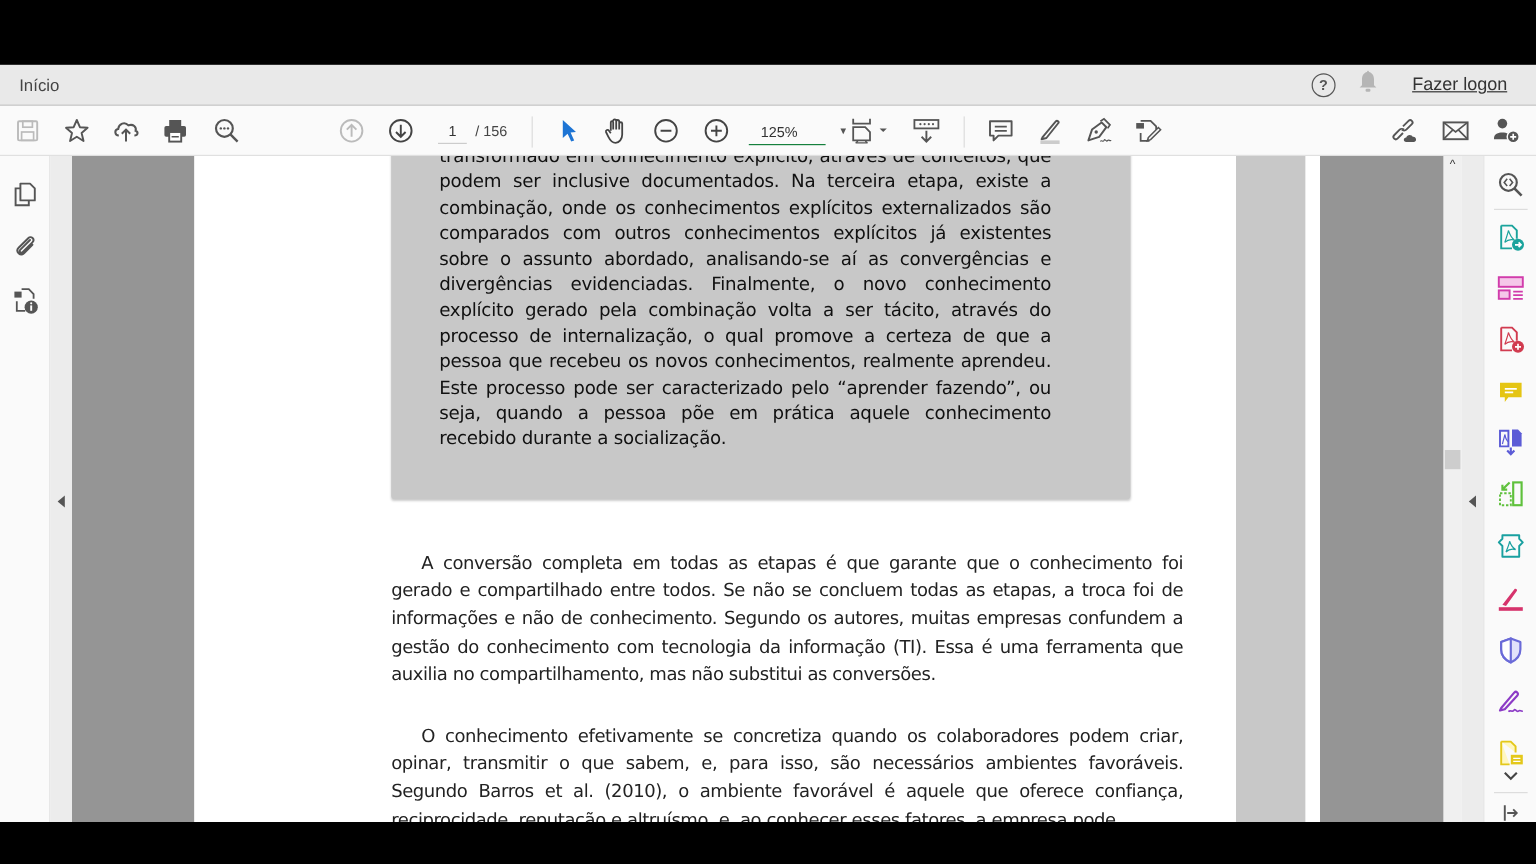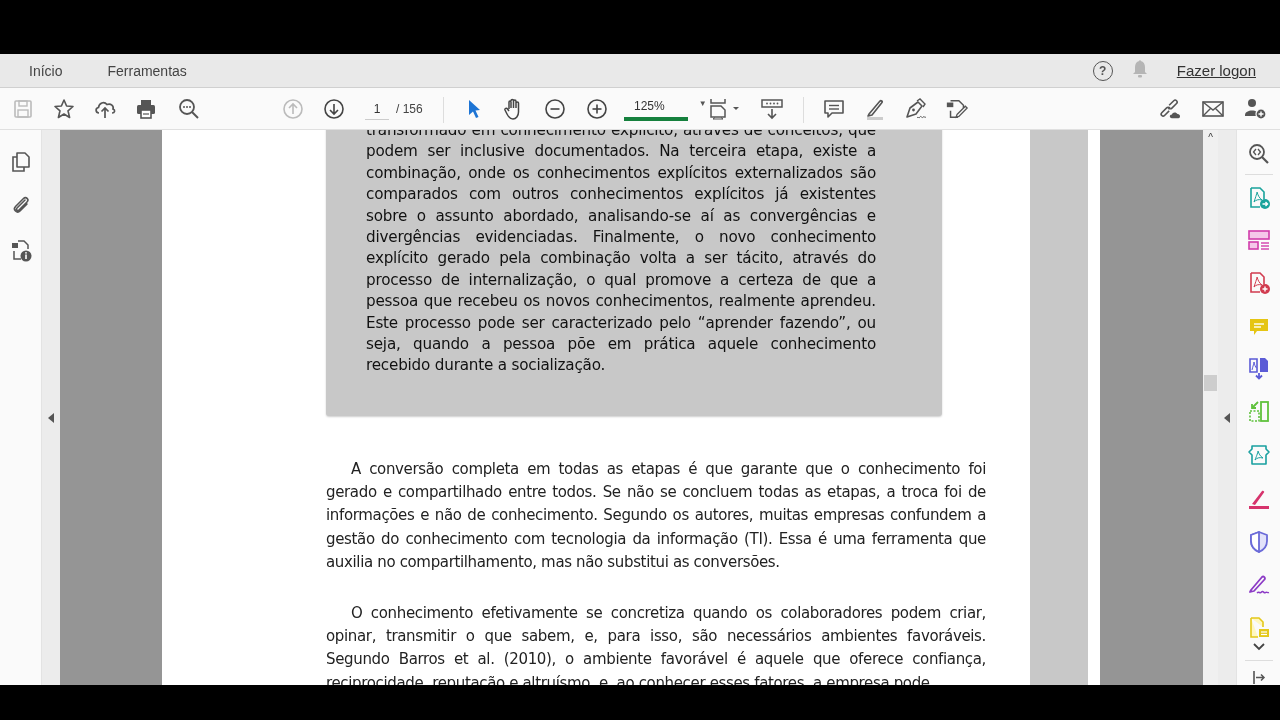--- a/index.html
+++ b/index.html
@@ -2,33 +2,33 @@
 <html><head>
 <meta charset="utf-8">
 <style>
   * { box-sizing: border-box; margin: 0; padding: 0; }
   html, body { width: 1280px; height: 720px; overflow: hidden; background: #000; font-family: "Liberation Sans", "DejaVu Sans", sans-serif; }
   .screen { position: relative; width: 1280px; height: 720px; background: #000; }
   .topblack { position: absolute; left:0; top:0; width:1280px; height:35px; background:#000; }
   .menubar { position:absolute; left:0; top:35px; width:1280px; height:19px; background:#f4f4f4; display:flex; align-items:center; padding-left:7px; font-size:11px; color:#333; }
   .menubar span { margin-right:12px; cursor:default; }
   .tabbar { position:absolute; left:0; top:54px; width:1280px; height:34px; background:#e9e9e9; border-bottom:1px solid #d0d0d0; display:flex; align-items:center; }
-  .tab-home { padding: 0 29px; font-size:14px; color:#444; height:34px; line-height:34px; }
+  .tab-home { padding: 0 16px; font-size:14px; color:#444; height:34px; line-height:34px; }
   .tab-tools { padding: 0 16px; font-size:14px; color:#444; height:34px; line-height:34px; }
   .tab-doc { margin-left:22px; width:168px; height:35px; background:#fafafa; border-left:1px solid #d8d8d8; border-right:1px solid #d8d8d8; display:flex; align-items:center; justify-content:center; font-size:13px; color:#333; position:relative; top:1px;}
   .tab-doc .close { margin-left:9px; font-size:12px; color:#555; }
   .tab-right { margin-left:auto; display:flex; align-items:center; height:34px; }
   .help-ic { width:20px; height:20px; border:1.6px solid #555; border-radius:50%; display:flex; align-items:center; justify-content:center; font-size:12px; font-weight:bold; color:#555; margin-right:18px; }
   .bell-ic { margin-right:28px; }
   .login { font-size:15px; color:#333; margin-right:24px;text-decoration:underline; }
   .toolbar { position:absolute; left:0; top:88px; width:1280px; height:42px; background:#fafafa; border-bottom:1px solid #e0e0e0; }
   .tb { position:absolute; top:9px; width:24px; height:24px; display:flex; align-items:center; justify-content:center; }
   .page-input { position:absolute; left:365px; top:100px; width:24px; height:20px; border-bottom:1px solid #ccc; font-size:12px; color:#333; text-align:center; line-height:18px; }
   .page-total { position:absolute; left:396px; top:102px; font-size:12px; color:#444; }
-  .zoom-sel { position:absolute; left:624px; top:99px; width:64px; height:22px; border-bottom:4px solid #15803d; font-size:12px; color:#333; display:flex; padding-left:10px;gap:34px; }
+  .zoom-sel { position:absolute; left:624px; top:99px; width:64px; height:22px; border-bottom:1px solid #15803d; font-size:12px; color:#333; display:flex; align-items:center; padding-left:10px;gap:34px; }
   .zoom-sel .caret { margin-left:auto; margin-right:6px; font-size:8px; color:#555; }
   .vsep { position:absolute; top:97px; width:1px; height:26px; background:#ddd; }
   .content { position:absolute; left:0; top:130px; width:1280px; height:555px; background:#fff; overflow:hidden; }
   .leftpanel { position:absolute; left:0; top:0; width:42px; height:555px; background:#fafafa; border-right:1px solid #e3e3e3; }
   .lp-ic { position:absolute; left:10px; width:22px; height:22px; display:flex; align-items:center; justify-content:center; }
   .leftstrip { position:absolute; left:42px; top:0; width:18px; height:555px; background:#ececec; }
   .leftarrow { position:absolute; left:48px; top:283px; width:0; height:0; border-top:5px solid transparent; border-bottom:5px solid transparent; border-right:6px solid #555; }
   .dark1 { position:absolute; left:60px; top:0; width:102px; height:555px; background:#959595; }
   .page { position:absolute; left:162px; top:0; width:868px; height:644px; background:#fff; }
   .graybox { position:absolute; left:164px; top:-12px; width:616px; height:298px; background:#c8c8c8; border-radius:3px; box-shadow: 0 1px 2px rgba(0,0,0,0.2); }
@@ -49,21 +49,20 @@
 </style>
 </head>
 <body>
 
 <div class="screen">
   <div class="topblack"></div>
 
 
   <div class="tabbar">
     <div class="tab-home">Início</div>
-    <div class="tab-tools">Ferramentas</div>
     <div class="tab-right">
       <div class="help-ic">?</div>
       <div class="bell-ic">
         <svg width="18" height="20" viewBox="0 0 18 20">
             <path d="M9 1 C9 1 9.8 1 9.8 2 C12.5 2.6 14 5 14 8 L14 13 L16 15 L2 15 L4 13 L4 8 C4 5 5.5 2.6 8.2 2 C8.2 1 9 1 9 1Z" fill="#b5b5b5"></path>
             <rect x="7" y="16" width="4" height="2.5" rx="1" fill="#b5b5b5"></rect>
           </svg>
       </div>
       <div class="login">Fazer logon</div>
     </div>

